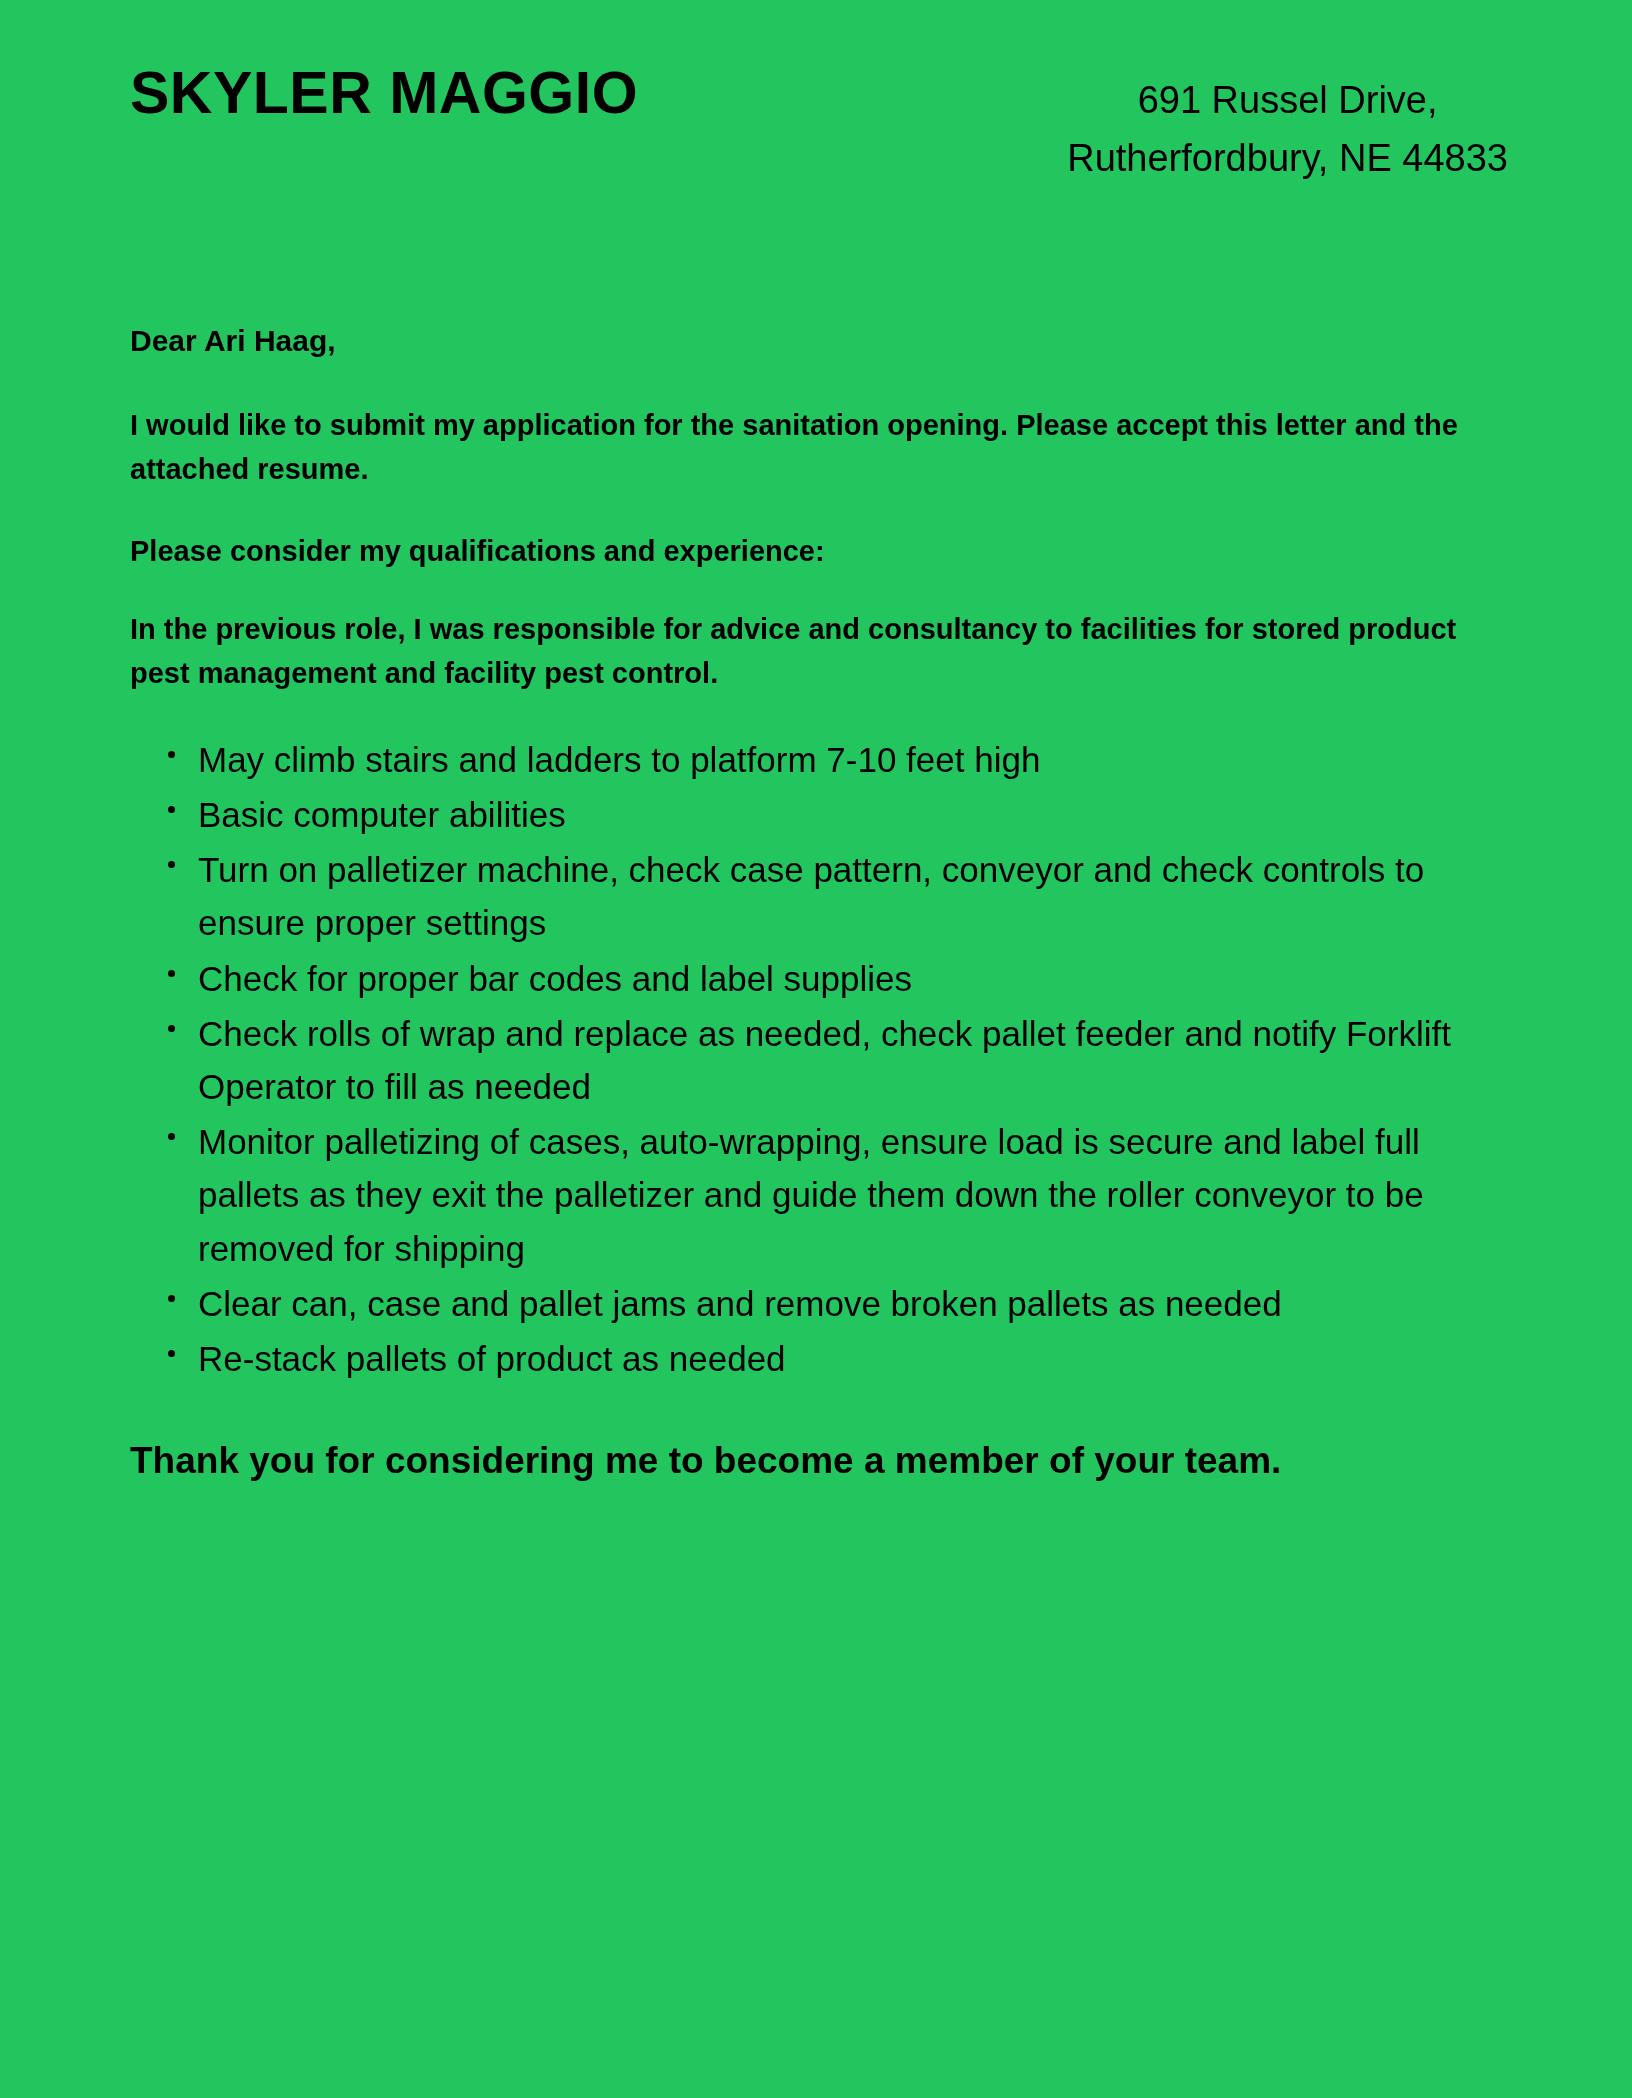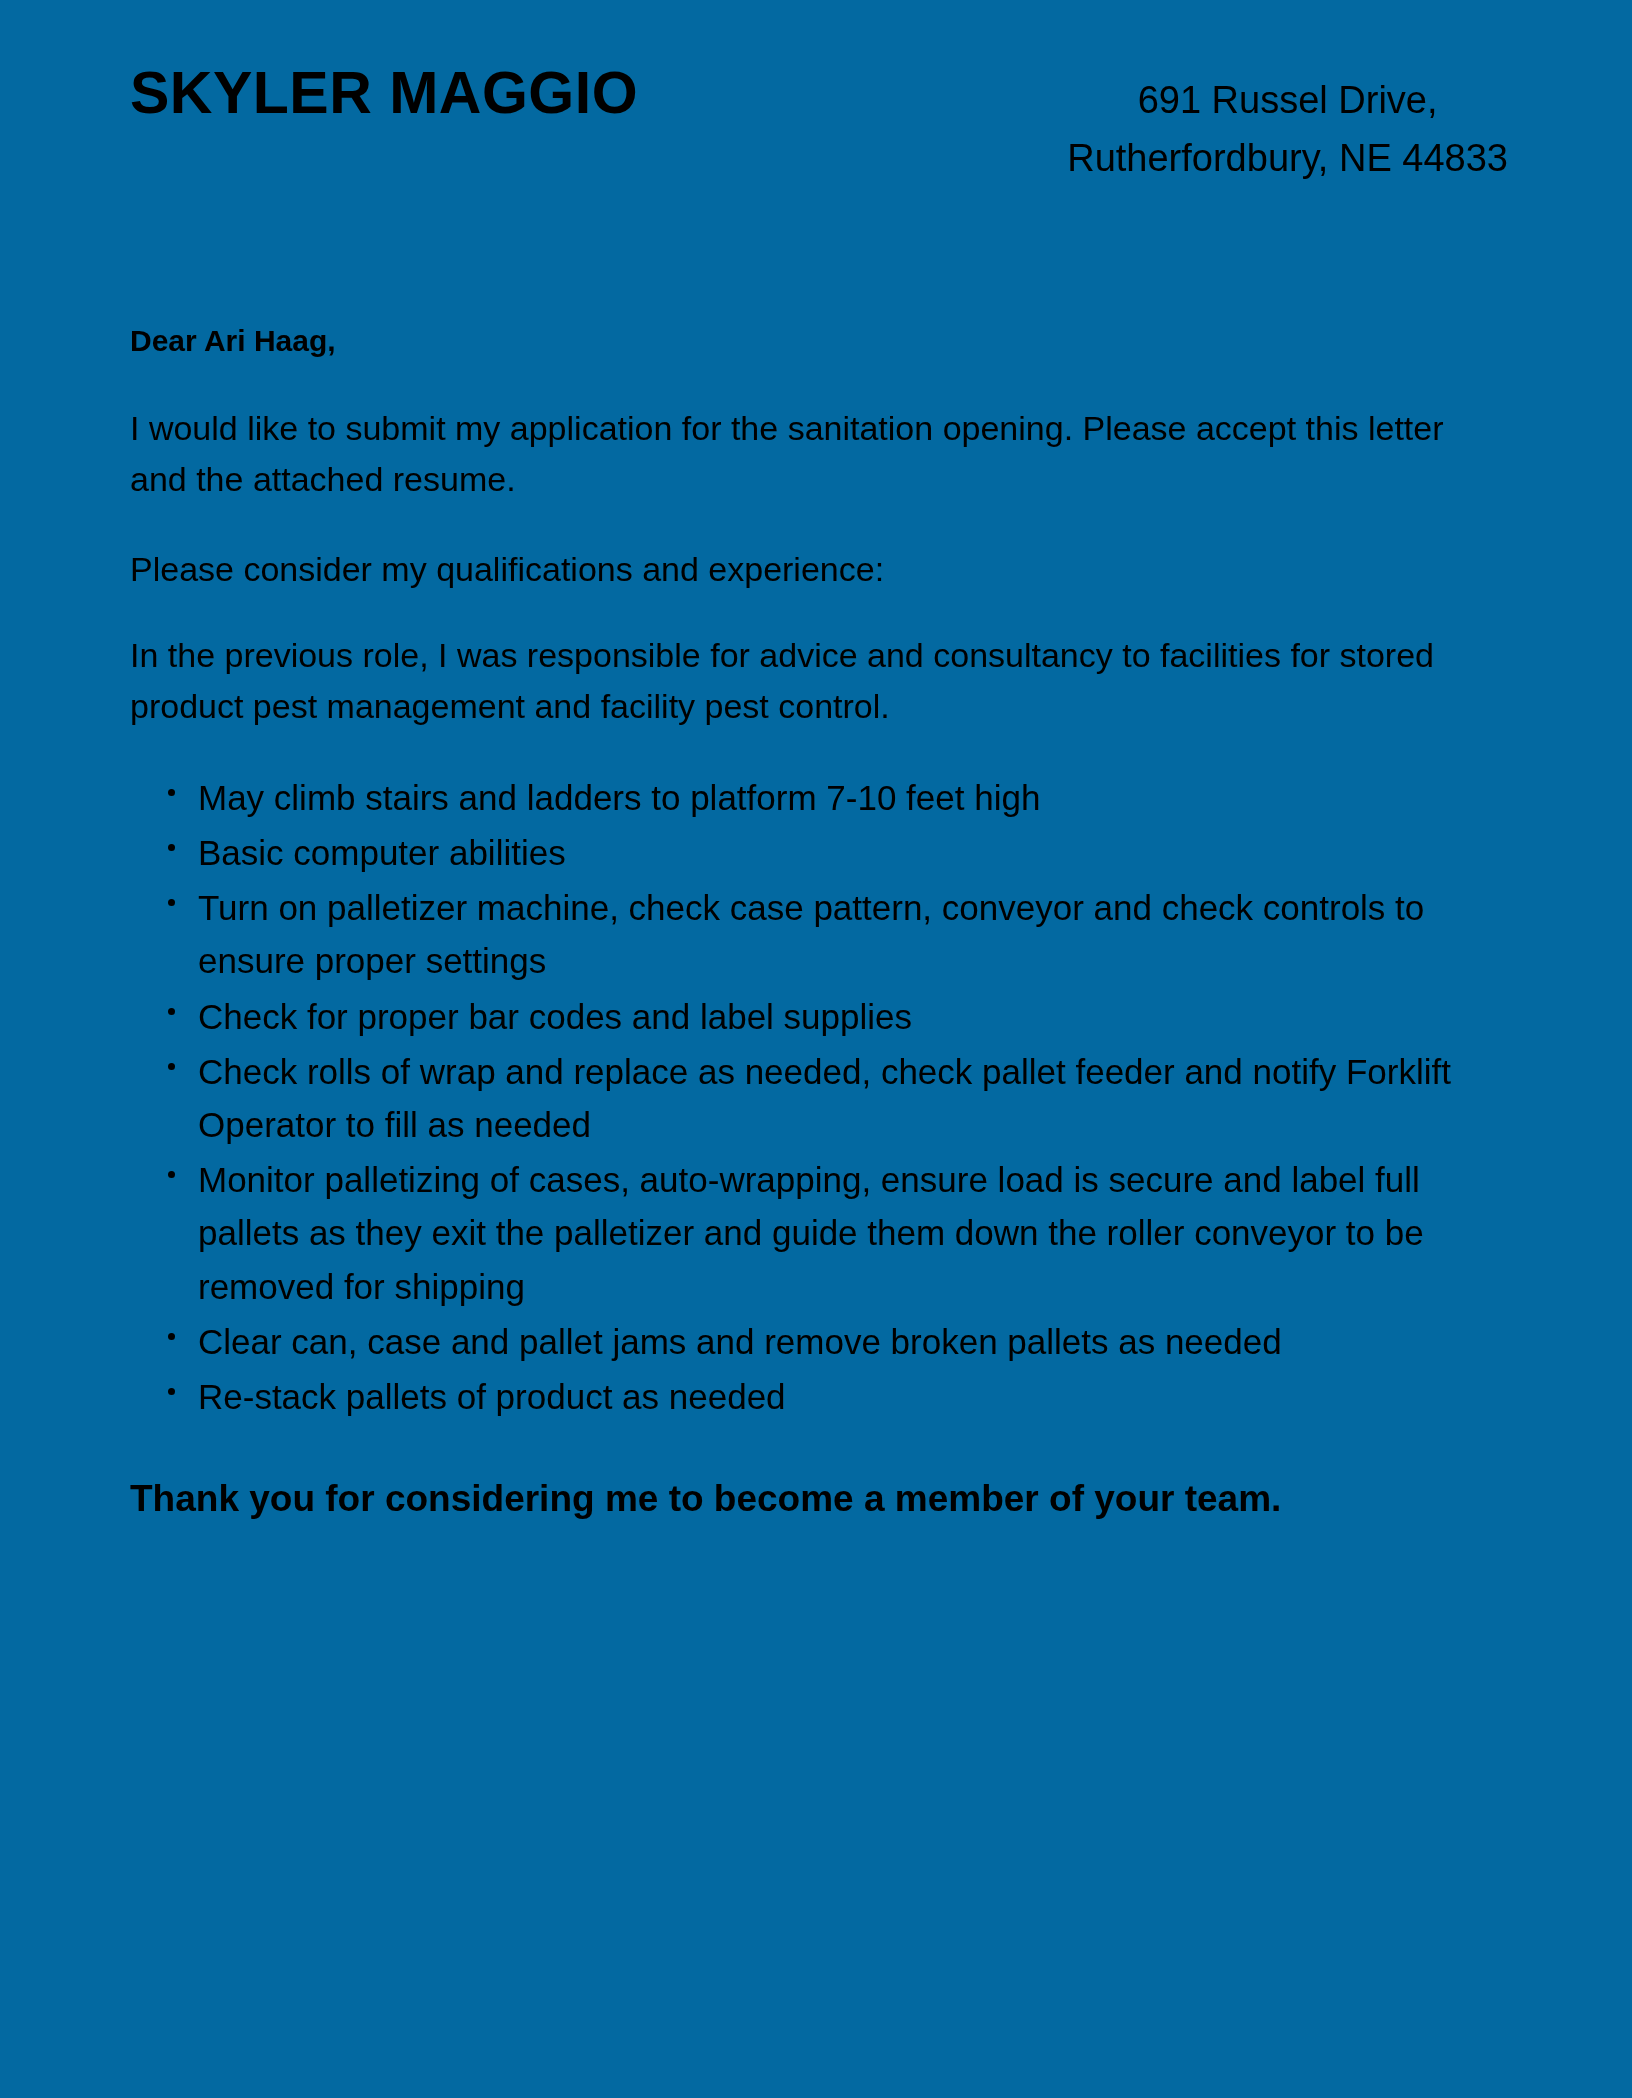--- a/index.html
+++ b/index.html
@@ -11,21 +11,21 @@
     width: 1632px;
     height: 2098px;
     font-family: "Liberation Sans", sans-serif;
     color: #000000;
     -webkit-font-smoothing: antialiased;
   }
   .page {
     position: relative;
     width: 1632px;
     height: 2098px;
-    background: #0369a1;
+    background: #22c55e;
     box-sizing: border-box;
     padding: 0;
     overflow: hidden;
   }
   .content {
     position: absolute;
     left: 130px;
     top: 0;
     width: 1380px;
   }
@@ -64,22 +64,22 @@
   .body-wrap {
     padding-top: 118px;
   }
   .salutation {
     font-size: 30px;
     font-weight: 700;
     line-height: 1.5;
     margin: 12px 0 40px 0;
   }
   .para {
-    font-size: 34px;
-    font-weight: 400;
+    font-size: 29px;
+    font-weight: 700;
     line-height: 1.52;
     margin: 0 0 38px 0;
     max-width: 1355px;
   }
   .para.tight {
     margin-bottom: 34px;
   }
 
   
   .qual-list {

